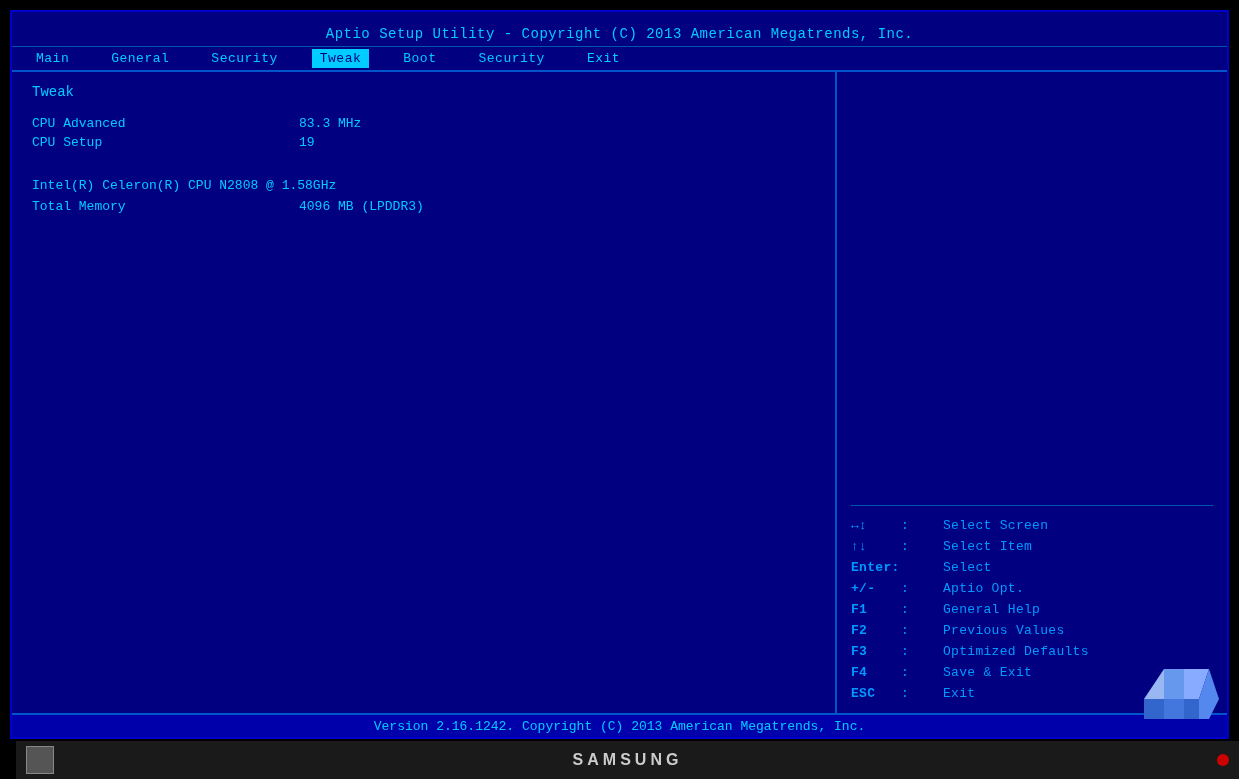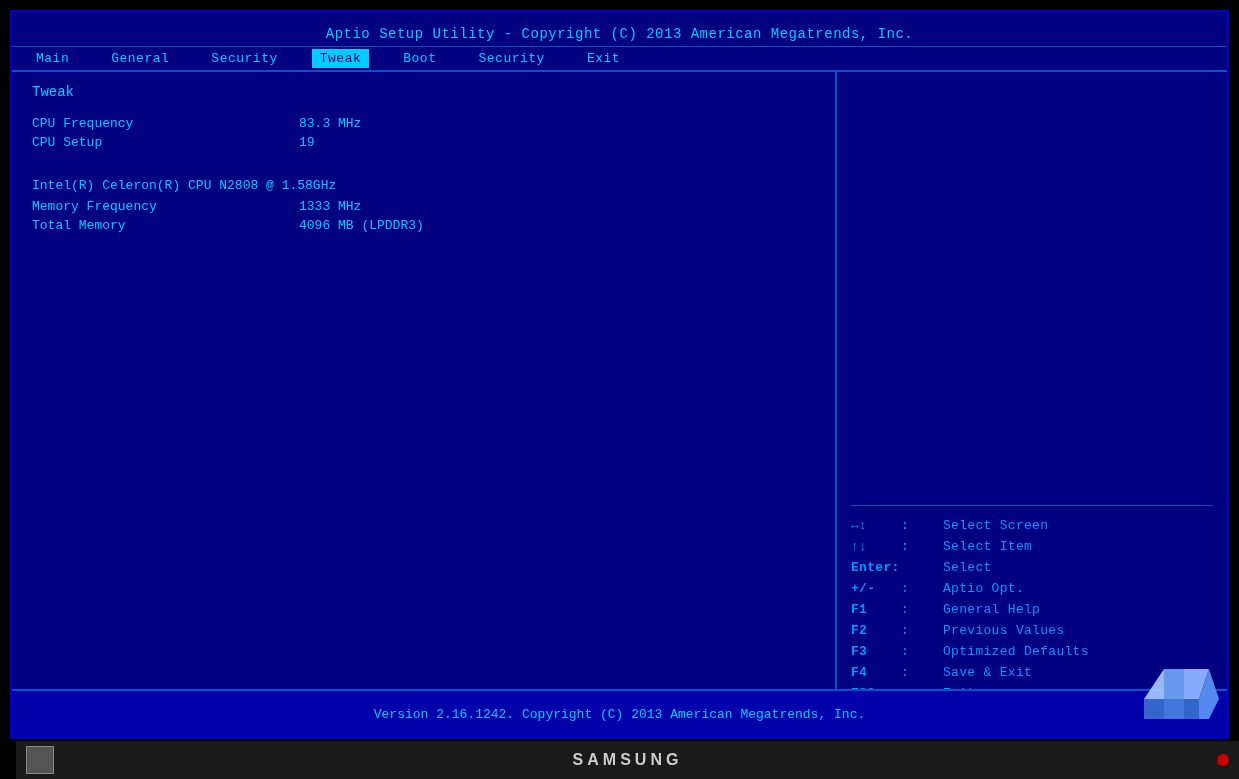--- a/index.html
+++ b/index.html
@@ -138,21 +138,21 @@
       color: #0099ff;
       margin-left: 22px;
     }
 
     
     .status-bar {
       position: absolute;
       bottom: 0;
       left: 0;
       right: 0;
-      height: 48px;
+      height: 24px;
       background: #0000aa;
       border-top: 2px solid #0055cc;
       display: flex;
       align-items: center;
       justify-content: center;
       color: #00ccff;
       font-size: 13px;
       font-family: 'Courier New', Courier, monospace;
     }
 
@@ -222,34 +222,30 @@
     <span class="menu-item">Security</span>
     <span class="menu-item">Exit</span>
   </div>
 
   <div class="content-area">
 
     <div class="left-panel">
       <div class="section-title">Tweak</div>
 
       <div class="setting-row">
-        <span class="setting-label">CPU Frequency</span>
+        <span class="setting-label">CPU Advanced</span>
         <span class="setting-value">83.3 MHz</span>
       </div>
       <div class="setting-row">
         <span class="setting-label">CPU Setup</span>
         <span class="setting-value">19</span>
       </div>
 
       <div class="cpu-info-title">Intel(R) Celeron(R) CPU N2808 @ 1.58GHz</div>
 
-      <div class="setting-row">
-        <span class="setting-label">Memory Frequency</span>
-        <span class="setting-value">1333  MHz</span>
-      </div>
       <div class="setting-row">
         <span class="setting-label">Total Memory</span>
         <span class="setting-value">4096  MB (LPDDR3)</span>
       </div>
     </div>
 
     <div class="right-panel">
       <div class="help-section">
         <div class="help-row">
           <span class="help-key">↔↕</span>

